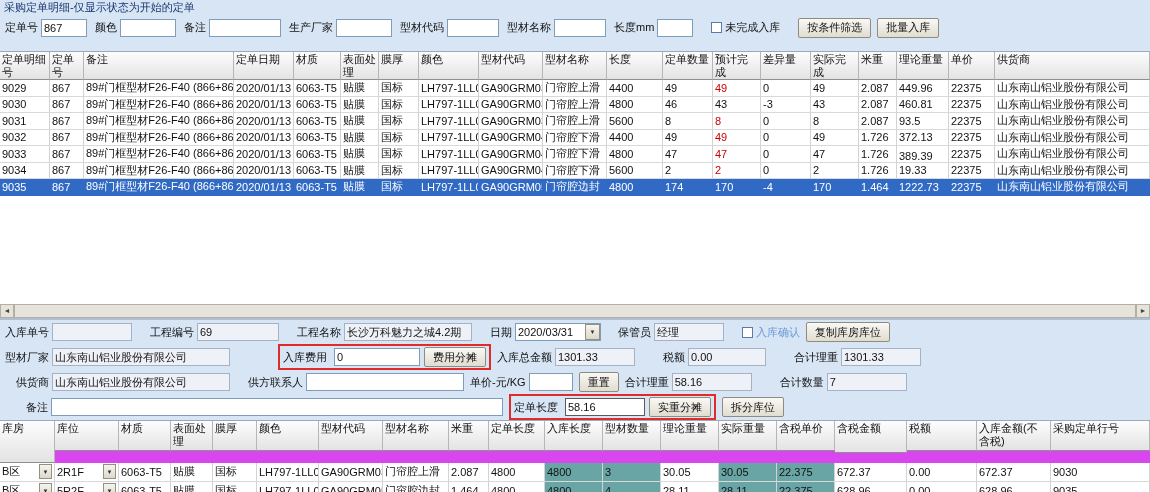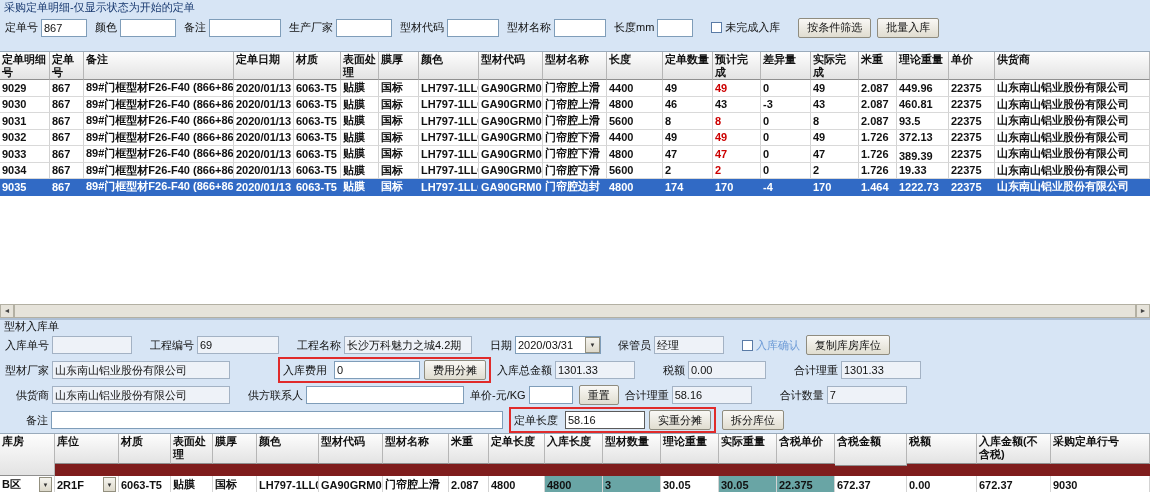--- a/index.html
+++ b/index.html
@@ -26,21 +26,21 @@
   .cb{width:11px;height:11px;box-sizing:border-box;border:1px solid #5a7ba6;background:#fff;display:inline-block;margin-right:3px;}
   .cblbl{color:#111;}
   .cblbl.blue{color:#6d9bd6;}
   .datewrap{position:relative;display:inline-flex;align-items:center;}
   .datewrap .ddb{
     width:15px;height:16px;margin-left:-16px;box-sizing:border-box;
     border:1px solid #93907f;background:linear-gradient(#f5f4ef,#ddd9cb);
     font-size:6px;display:flex;align-items:center;justify-content:center;color:#333;
   }
   
-  .gridwrap{background:#7f1d1d;border-top:1px solid #9ab;font-weight:bold;}
+  .gridwrap{background:#d946ef;border-top:1px solid #9ab;}
   .gh{display:flex;}
   .hc{
     box-sizing:border-box;flex:0 0 auto;overflow:hidden;
     background:linear-gradient(#fdfdfd,#e3e3e3);
     border-right:1px solid #b6b6b6;border-bottom:1px solid #8f8f8f;
     padding:1px 2px;line-height:13px;word-break:break-all;color:#111;
   }
   .grow{display:flex;}
   .c{
     box-sizing:border-box;flex:0 0 auto;overflow:hidden;white-space:nowrap;
@@ -528,21 +528,20 @@
   </div>
 <div class="whitefill" style="height:108px"></div>
 
 <div class="hscroll">
   <div class="sbtn">◄</div>
   <div class="sthumb"></div>
   <div class="sbtn">►</div>
 </div>
 
 <div class="bottom">
-  <div class="ttitle" style="height:13px;line-height:13px;color:#111">型材入库单</div>
 
   <div class="frow">
     <span class="lbl first">入库单号</span>
     <input class="inp ro" style="width: 80px;" value="">
     <span class="lbl g18">工程编号</span>
     <input class="inp ro" style="width: 82px;" value="69">
     <span class="lbl g18">工程名称</span>
     <input class="inp ro" style="width: 128px;" value="长沙万科魅力之城4.2期">
     <span class="lbl g18">日期</span>
     <span class="datewrap">

